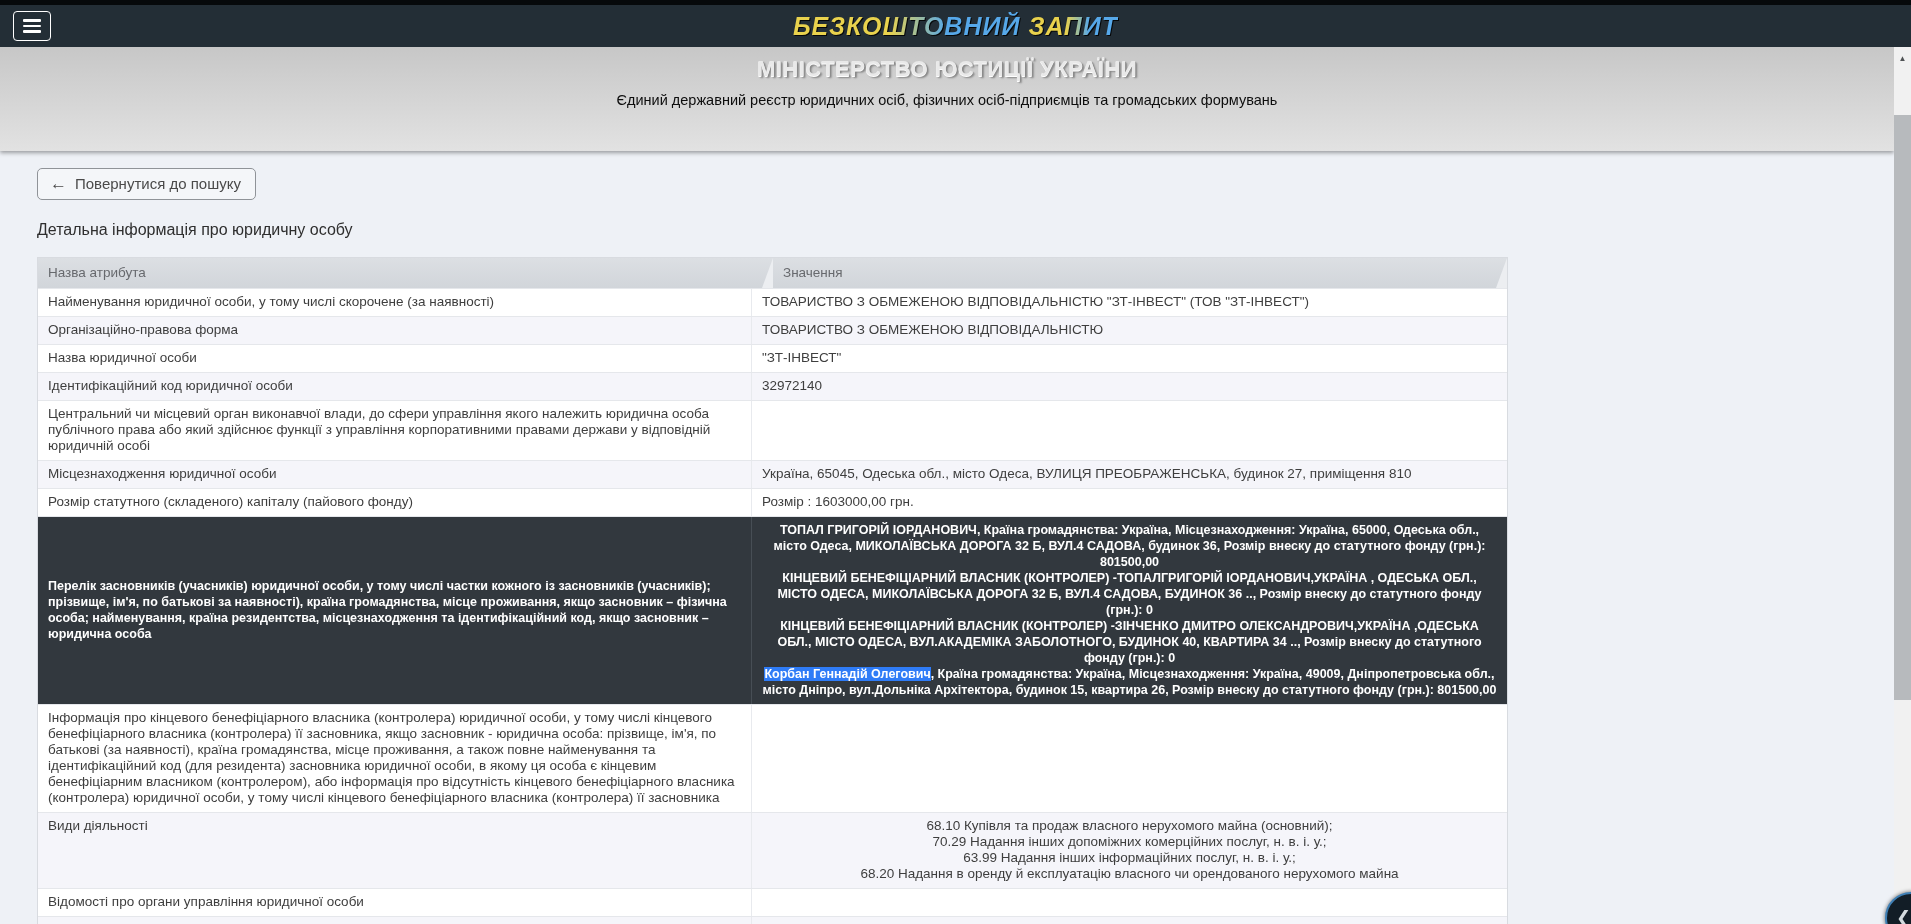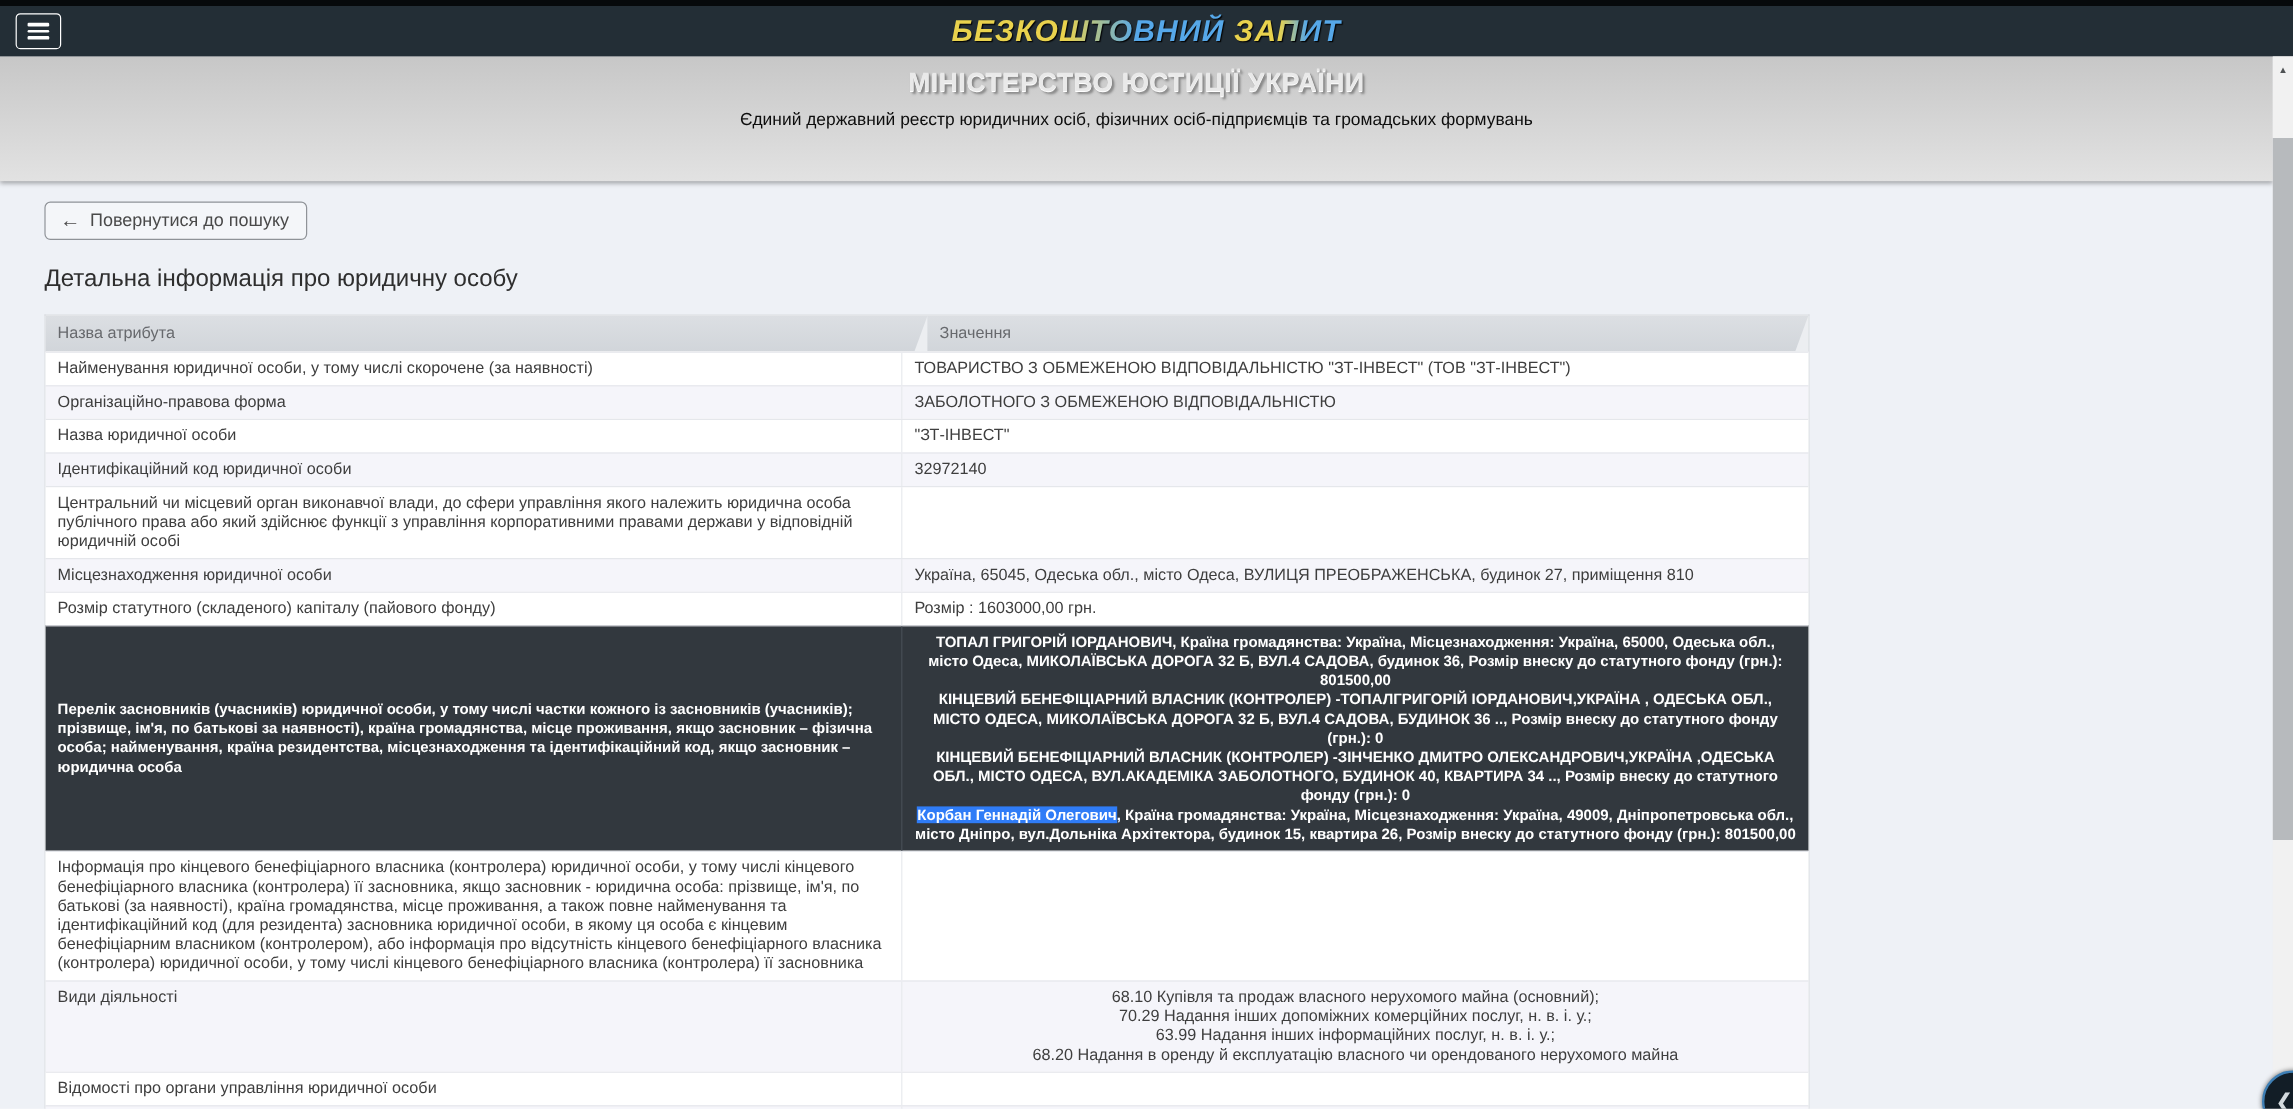--- a/index.html
+++ b/index.html
@@ -45,21 +45,21 @@
   .registry-subtitle{margin:10px 0 0 0;font-size:14.5px;color:#0d0d0d;}
   
   .content{padding:17px 0 0 37px;}
   .back-btn{
     display:inline-flex;align-items:center;gap:8px;
     border:1px solid #8f9398;border-radius:5px;background:#f4f6f9;
     padding:6px 14px 7px 12px;font-size:15px;color:#4a4a4a;cursor:pointer;
     font-family:inherit;
   }
   .back-arrow{font-size:17px;font-weight:bold;color:#4a4a4a;line-height:1;}
-  .section-title{margin:21px 0 0 0;font-size:20px;color:#2e2e2e;font-weight:normal;}
+  .section-title{margin:21px 0 0 0;font-size:16px;color:#2e2e2e;font-weight:normal;}
   
   .reg-table{width:1469px;margin-top:18px;background:#fff;border:1px solid #d8dbe0;border-bottom:none;}
   .t-head{display:flex;height:30px;background:linear-gradient(#dcdfe3,#d1d5da);color:#67696d;font-size:13.5px;}
   .t-head .cell{position:relative;box-sizing:border-box;padding:7px 10px 0 10px;overflow:hidden;}
   .t-head .cell::after{
     content:"";position:absolute;right:0;bottom:0;width:0;height:0;
     border-left:11px solid transparent;border-bottom:30px solid #eceef1;
   }
   .attr-col{width:735px;}
   .val-col{flex:1;}
@@ -121,21 +121,21 @@
       <div class="cell attr-col">Назва атрибута</div>
       <div class="cell val-col">Значення</div>
     </div>
 
     <div class="t-row">
       <div class="attr-cell">Найменування юридичної особи, у тому числі скорочене (за наявності)</div>
       <div class="value-cell">ТОВАРИСТВО З ОБМЕЖЕНОЮ ВІДПОВІДАЛЬНІСТЮ "ЗТ-ІНВЕСТ" (ТОВ "ЗТ-ІНВЕСТ")</div>
     </div>
     <div class="t-row alt">
       <div class="attr-cell">Організаційно-правова форма</div>
-      <div class="value-cell">ЗАБОЛОТНОГО З ОБМЕЖЕНОЮ ВІДПОВІДАЛЬНІСТЮ</div>
+      <div class="value-cell">ТОВАРИСТВО З ОБМЕЖЕНОЮ ВІДПОВІДАЛЬНІСТЮ</div>
     </div>
     <div class="t-row">
       <div class="attr-cell">Назва юридичної особи</div>
       <div class="value-cell">"ЗТ-ІНВЕСТ"</div>
     </div>
     <div class="t-row alt">
       <div class="attr-cell">Ідентифікаційний код юридичної особи</div>
       <div class="value-cell">32972140</div>
     </div>
     <div class="t-row">

